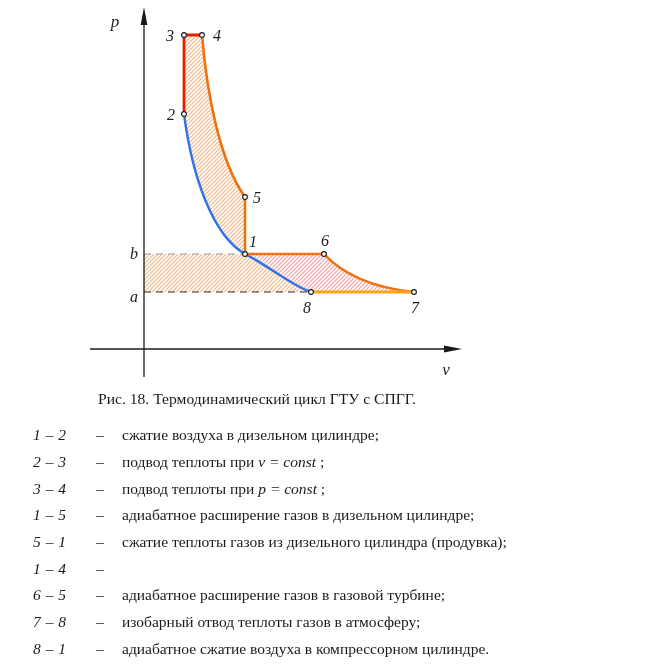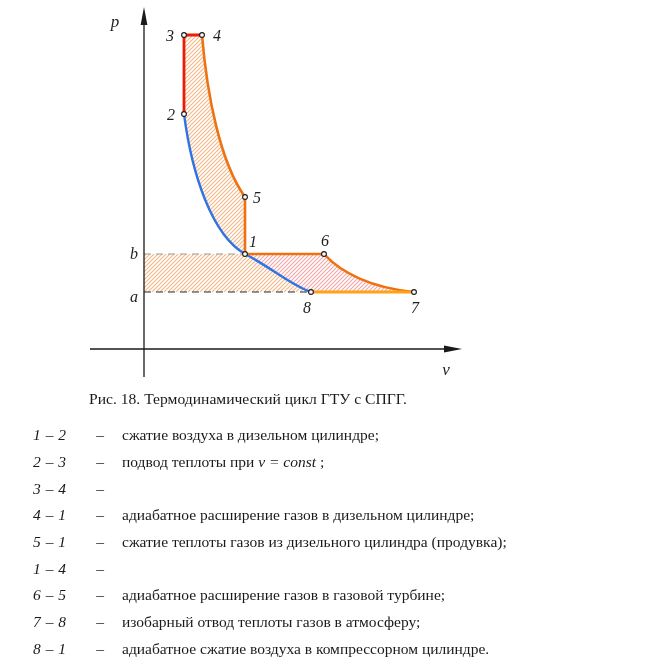--- a/index.html
+++ b/index.html
@@ -18,21 +18,21 @@
   .pt-label, .axis-label, .level-label{
     font-family:"Liberation Serif", serif;
     font-style:italic;
     font-size:16px;
     fill:#1f1f1f;
     text-anchor:middle;
   }
   .axis-label{font-size:17px;}
   .caption{
     position:absolute;
-    top:390px;left:89px;
+    top:390px;left:98px;
     font-size:15.6px;
     white-space:nowrap;
   }
   .legend{
     position:absolute;
     top:422px;left:0;width:665px;
   }
   .legend-row{
     display:flex;
     align-items:center;
@@ -121,23 +121,24 @@
       <span class="legend-text"><span>сжатие воздуха в дизельном цилиндре;</span><span class="legend-math"></span><span></span></span>
     </div>
     <div class="legend-row">
       <span class="legend-label">2 – 3</span>
       <span class="legend-dash">–</span>
       <span class="legend-text"><span>подвод теплоты при </span><span class="legend-math">v = const</span><span> ;</span></span>
     </div>
     <div class="legend-row">
       <span class="legend-label">3 – 4</span>
       <span class="legend-dash">–</span>
+      <span class="legend-text"><span>подвод теплоты при </span><span class="legend-math">p = const</span><span> ;</span></span>
     </div>
     <div class="legend-row">
-      <span class="legend-label">4 – 1</span>
+      <span class="legend-label">1 – 5</span>
       <span class="legend-dash">–</span>
       <span class="legend-text"><span>адиабатное расширение газов в дизельном цилиндре;</span><span class="legend-math"></span><span></span></span>
     </div>
     <div class="legend-row">
       <span class="legend-label">5 – 1</span>
       <span class="legend-dash">–</span>
       <span class="legend-text"><span>сжатие теплоты газов из дизельного цилиндра (продувка);</span><span class="legend-math"></span><span></span></span>
     </div>
     <div class="legend-row">
       <span class="legend-label">1 – 4</span>

